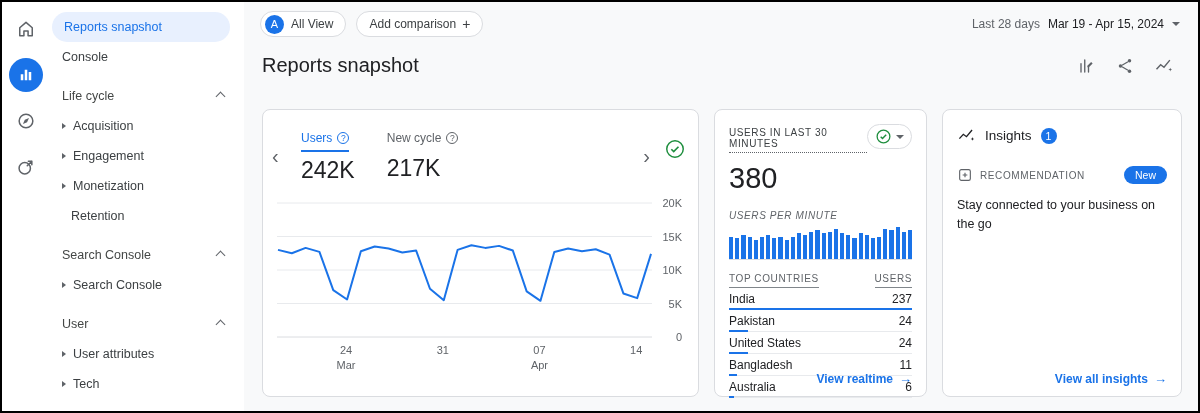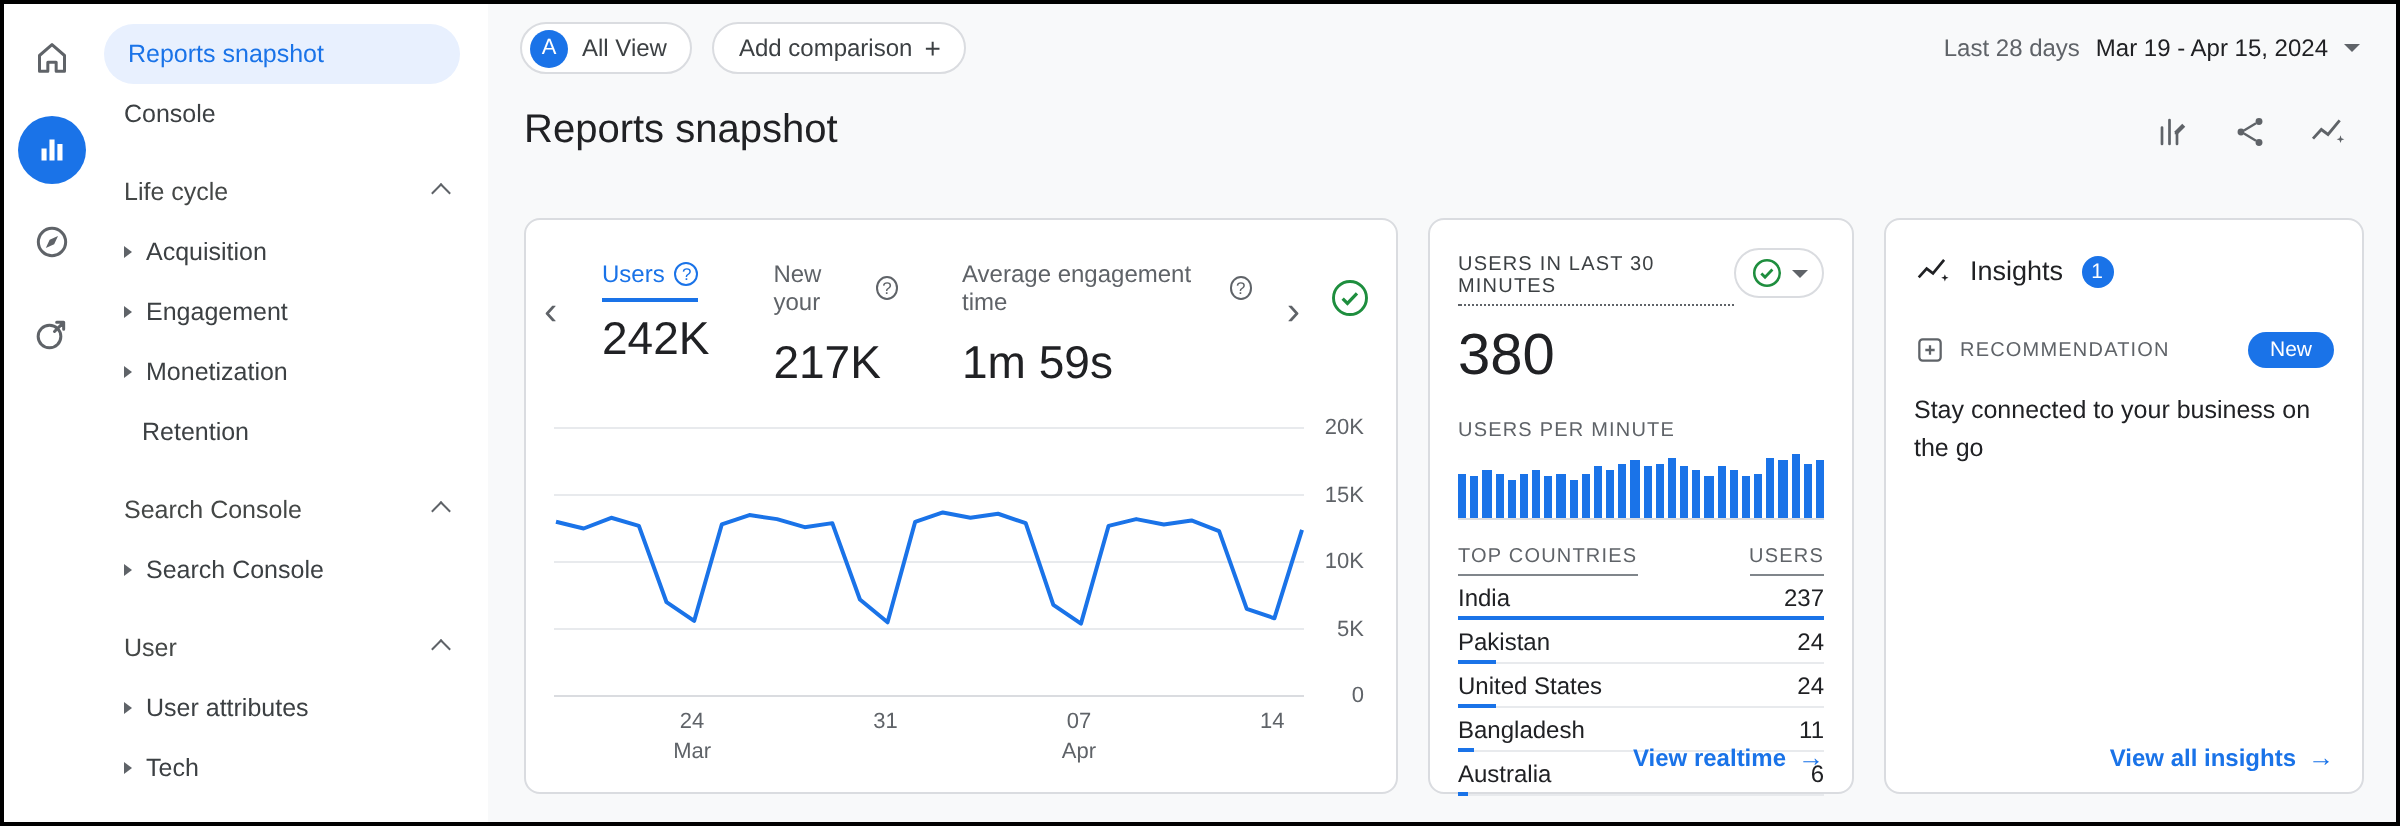--- a/index.html
+++ b/index.html
@@ -65,21 +65,21 @@
   .ylabels { width:34px; position:relative; font-size:11px; color:#5f6368; }
   .ylabels span { position:absolute; right:4px; }
   .xlabels { position:relative; height:32px; margin:5px 36px 0 2px; font-size:11px; color:#5f6368; }
   .xlabels .xt { position:absolute; transform:translateX(-50%); text-align:center; line-height:1.35; }
 
   
   .rt-top { display:flex; justify-content:space-between; align-items:flex-start; }
   .rt-title { font-size:10px; letter-spacing:.6px; color:#3c4043; border-bottom:1px dotted #5f6368; padding-bottom:3px; margin-top:3px; }
   .rt-pill { display:flex; align-items:center; gap:4px; border:1px solid #dadce0; border-radius:13px; padding:3px 7px; cursor:pointer; background:#fff; }
   .rt-value { font-size:29px; color:#202124; margin-top:9px; }
-  .rt-sub { font-size:10px; letter-spacing:.6px; color:#5f6368; margin-top:15px; }
+  .rt-sub { font-size:10px; letter-spacing:.6px; color:#5f6368; margin-top:15px;font-style:italic; }
   .rt-bars { display:flex; align-items:flex-end; gap:2px; height:33px; margin-top:6px; border-bottom:1px solid #dadce0; }
   .rt-bar { flex:1; }
   .tc-header { display:flex; justify-content:space-between; margin-top:13px; font-size:10px; letter-spacing:.6px; color:#5f6368; }
   .tc-header span { border-bottom:1px solid #80868b; padding-bottom:3px; }
   .country-row { position:relative; display:flex; justify-content:space-between; align-items:center; height:22px; border-bottom:1px solid #e8eaed; font-size:12px; color:#202124; }
   .country-bar { position:absolute; left:0; bottom:-1px; height:2px; background:#1a73e8; }
   .card-link { position:absolute; right:14px; bottom:10px; display:flex; gap:6px; align-items:center; font-size:12px; font-weight:bold; color:#1a73e8; cursor:pointer; text-decoration:none; }
   .card-link .arrow::before { content:"\2192"; font-size:13px; }
 
   
@@ -238,31 +238,24 @@
         <div class="metrics">
           <div class="metric selected">
             <span class="metric-label">
               <span>Users</span>
               <span class="help"></span>
             </span>
             <div class="metric-value">242K</div>
           </div>
           <div class="metric">
             <span class="metric-label">
-              <span>New your</span>
+              <span>New cycle</span>
               <span class="help"></span>
             </span>
             <div class="metric-value">217K</div>
-          </div>
-          <div class="metric">
-            <span class="metric-label">
-              <span>Average engagement time</span>
-              <span class="help"></span>
-            </span>
-            <div class="metric-value">1m 59s</div>
           </div>
         </div>
         <span class="chev-right"></span>
         <span class="quality-check">
           <svg viewBox="0 0 24 24" width="22" height="22">
               <circle cx="12" cy="12" r="9" fill="none" stroke="#1e8e3e" stroke-width="1.6"></circle>
               <path d="M8 12.3l2.6 2.6 5.2-5.4" fill="none" stroke="#1e8e3e" stroke-width="1.8"></path>
             </svg>
         </span>
 

